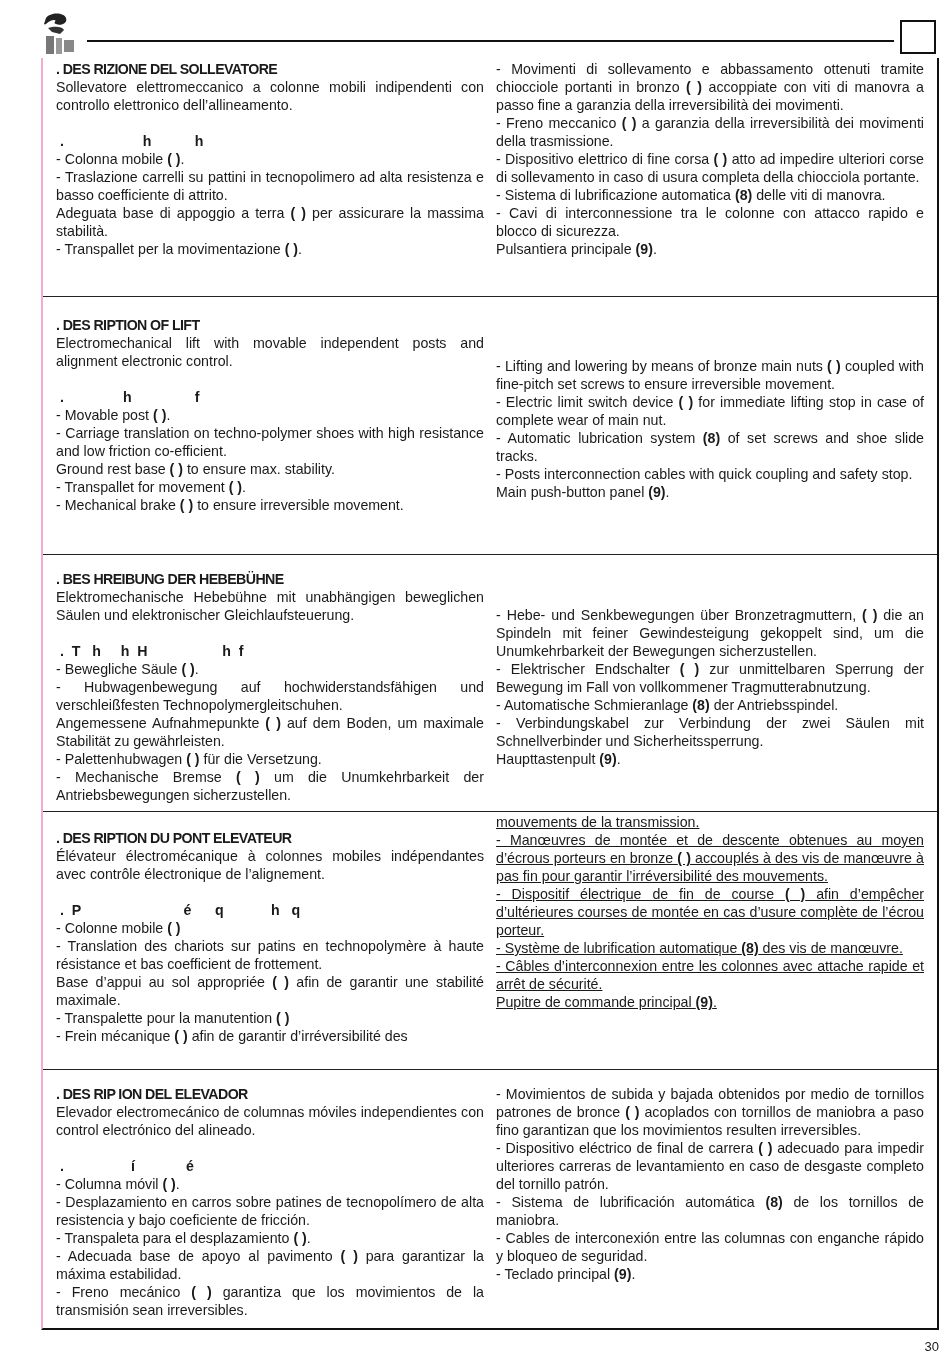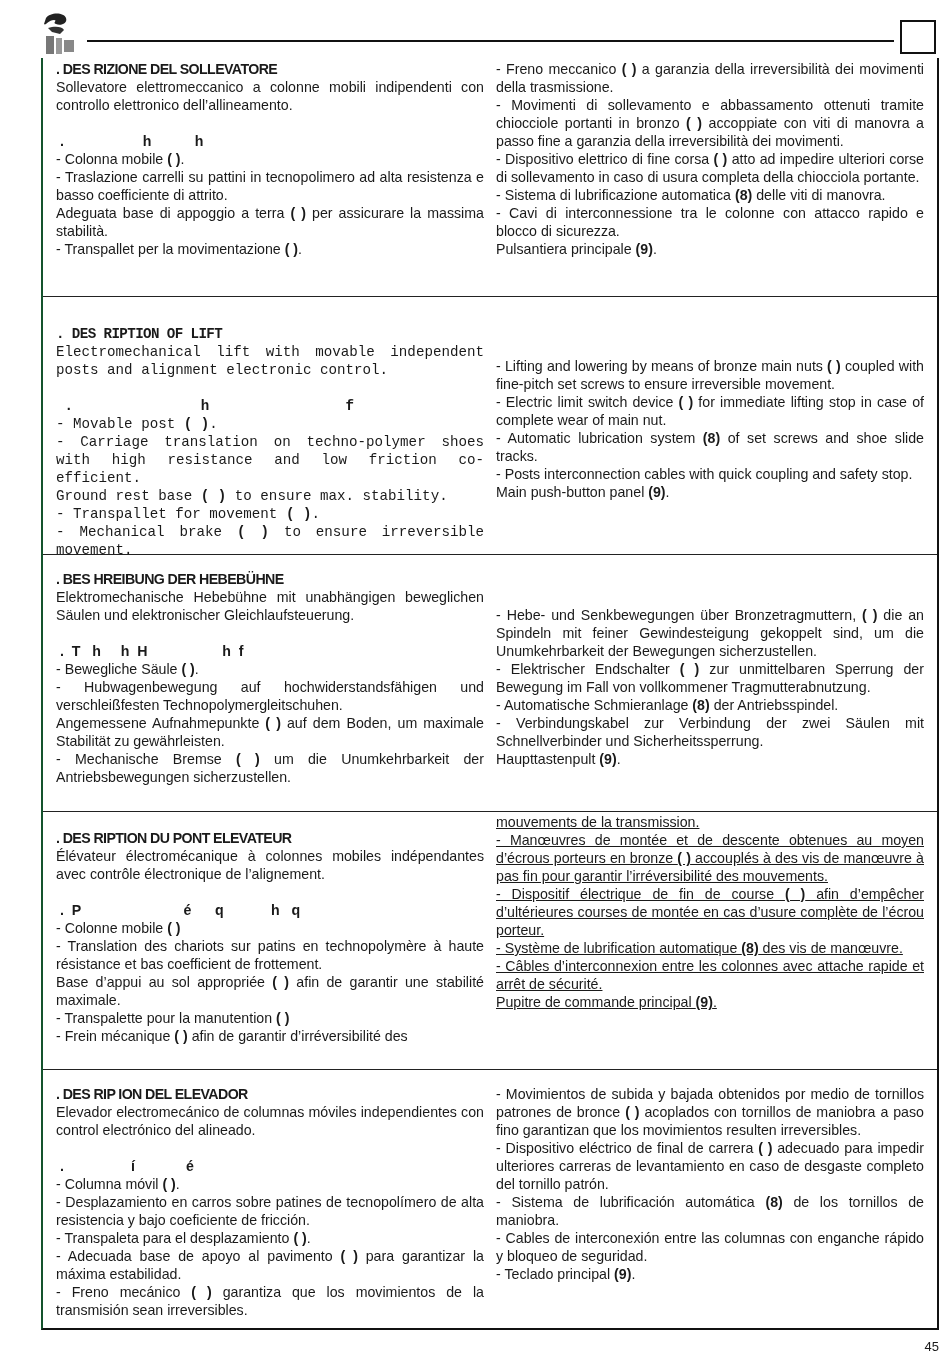--- a/index.html
+++ b/index.html
@@ -2,21 +2,21 @@
 <html><head>
   <meta charset="utf-8">
   <style>
     html, body { margin: 0; padding: 0; background: #ffffff; }
     body { width: 950px; height: 1370px; position: relative; overflow: hidden;
            font-family: "Liberation Sans", sans-serif; color: #1a1a1a; }
     .logo { position: absolute; left: 40px; top: 12px; width: 40px; height: 48px; }
     .header-rule { position: absolute; left: 87px; top: 40px; width: 807px; height: 2px; background: #111; }
     .header-box { position: absolute; left: 900px; top: 20px; width: 36px; height: 34px; border: 2px solid #111; box-sizing: border-box; }
     .frame { position: absolute; left: 41px; top: 58px; width: 898px; height: 1272px;
-             border-left: 2px solid #14532d; border-right: 2px solid #111; border-bottom: 2px solid #111; box-sizing: border-box; }
+             border-left: 2px solid #f9a8d4; border-right: 2px solid #111; border-bottom: 2px solid #111; box-sizing: border-box; }
     .section { position: absolute; left: 0; width: 894px; }
     .section.divided { border-bottom: 1.5px solid #222; }
     .col { position: absolute; top: 0; font-size: 14.2px; line-height: 18px; }
     .col.left { left: 13px; width: 428px; }
     .col.right { left: 453px; width: 428px; }
     .title { font-weight: bold; letter-spacing: -0.6px; }
     .subtitle { font-weight: bold; white-space: pre; margin-top: 18px; }
     .p { text-align: justify; }
     .p b { font-weight: bold; }
     .page-number { position: absolute; right: 11px; top: 1339px; font-size: 13px; }
@@ -42,31 +42,31 @@
     <div class="col left" style="top:2px;">
       <div class="title">. DES   RIZIONE DEL SOLLEVATORE</div>
       <div class="p">Sollevatore elettromeccanico a colonne mobili indipendenti con controllo elettronico dell’allineamento.</div>
       <div class="subtitle"> .                    h           h</div>
       <div class="p">- Colonna mobile <b>( )</b>.</div>
       <div class="p">- Traslazione carrelli su pattini in tecnopolimero ad alta resistenza e basso coefficiente di attrito.</div>
       <div class="p">Adeguata base di appoggio a terra <b>( )</b> per assicurare la massima stabilità.</div>
       <div class="p">- Transpallet per la movimentazione <b>( )</b>.</div>
     </div>
     <div class="col right" style="top:2px;">
+      <div class="p">- Movimenti di sollevamento e abbassamento ottenuti tramite chiocciole portanti in bronzo <b>( )</b> accoppiate con viti di manovra a passo fine a garanzia della irreversibilità dei movimenti.</div>
       <div class="p">- Freno meccanico <b>( )</b> a garanzia della irreversibilità dei movimenti della trasmissione.</div>
-      <div class="p">- Movimenti di sollevamento e abbassamento ottenuti tramite chiocciole portanti in bronzo <b>( )</b> accoppiate con viti di manovra a passo fine a garanzia della irreversibilità dei movimenti.</div>
       <div class="p">- Dispositivo elettrico di fine corsa <b>( )</b> atto ad impedire ulteriori corse di sollevamento in caso di usura completa della chiocciola portante.</div>
       <div class="p">- Sistema di lubrificazione  automatica <b>(8)</b> delle viti di manovra.</div>
       <div class="p">- Cavi di interconnessione tra le colonne con attacco rapido e blocco di sicurezza.</div>
       <div class="p">Pulsantiera principale <b>(9)</b>.</div>
     </div>
   </div>
 
   <div class="section divided" style="top:238px; height:258px;">
-    <div class="col left" style="top:29px;font-family:Liberation Mono, monospace;">
+    <div class="col left" style="top:20px;">
       <div class="title">. DES   RIPTION OF LIFT</div>
       <div class="p">Electromechanical lift with movable independent posts and alignment electronic control.</div>
       <div class="subtitle"> .               h                f</div>
       <div class="p">- Movable post <b>( )</b>.</div>
       <div class="p">- Carriage translation on techno-polymer shoes with high resistance and low friction co-efficient.</div>
       <div class="p">Ground rest base <b>( )</b> to ensure max. stability.</div>
       <div class="p">- Transpallet for movement <b>( )</b>.</div>
       <div class="p">- Mechanical brake <b>( )</b> to ensure irreversible movement.</div>
     </div>
     <div class="col right" style="top:16px;margin-top:45px;">
@@ -79,20 +79,21 @@
   </div>
 
   <div class="section divided" style="top:496px; height:257px;">
     <div class="col left" style="top:16px;">
       <div class="title">. BES   HREIBUNG DER HEBEBÜHNE</div>
       <div class="p">Elektromechanische Hebebühne mit unabhängigen beweglichen Säulen und elektronischer Gleichlaufsteuerung.</div>
       <div class="subtitle"> .  T   h     h  H                   h  f</div>
       <div class="p">- Bewegliche Säule <b>( )</b>.</div>
       <div class="p">- Hubwagenbewegung auf hochwiderstandsfähigen und verschleißfesten Technopolymergleitschuhen.</div>
       <div class="p">Angemessene Aufnahmepunkte <b>( )</b> auf dem Boden, um maximale Stabilität zu gewährleisten.</div>
+      <div class="p">- Palettenhubwagen <b>( )</b> für die Versetzung.</div>
       <div class="p">- Mechanische Bremse <b>( )</b> um die Unumkehrbarkeit der Antriebsbewegungen sicherzustellen.</div>
     </div>
     <div class="col right" style="top:16px;margin-top:36px;">
       <div class="p">- Hebe- und Senkbewegungen über Bronzetragmuttern, <b>( )</b> die an Spindeln mit feiner Gewindesteigung gekoppelt sind, um die Unumkehrbarkeit der Bewegungen sicherzustellen.</div>
       <div class="p">- Elektrischer Endschalter <b>( )</b> zur unmittelbaren Sperrung der Bewegung im Fall von vollkommener Tragmutterabnutzung.</div>
       <div class="p">- Automatische Schmieranlage <b>(8)</b> der Antriebsspindel.</div>
       <div class="p">- Verbindungskabel zur Verbindung der zwei Säulen mit Schnellverbinder und Sicherheitssperrung.</div>
       <div class="p">Haupttastenpult <b>(9)</b>.</div>
     </div>
   </div>
@@ -133,13 +134,13 @@
       <div class="p">- Movimientos de subida y bajada obtenidos por medio de tornillos patrones de bronce <b>( )</b> acoplados con tornillos de maniobra a paso fino garantizan que los movimientos resulten irreversibles.</div>
       <div class="p">- Dispositivo eléctrico de final de carrera  <b>( )</b> adecuado para impedir ulteriores carreras de levantamiento en caso de desgaste completo del tornillo patrón.</div>
       <div class="p">- Sistema de lubrificación automática <b>(8)</b> de los tornillos de maniobra.</div>
       <div class="p">- Cables de interconexión entre las columnas con enganche rápido y bloqueo de seguridad.</div>
       <div class="p">- Teclado principal <b>(9)</b>.</div>
     </div>
   </div>
 
 </div>
 
-<div class="page-number">45</div>
+<div class="page-number">30</div>
 
 </body></html>

